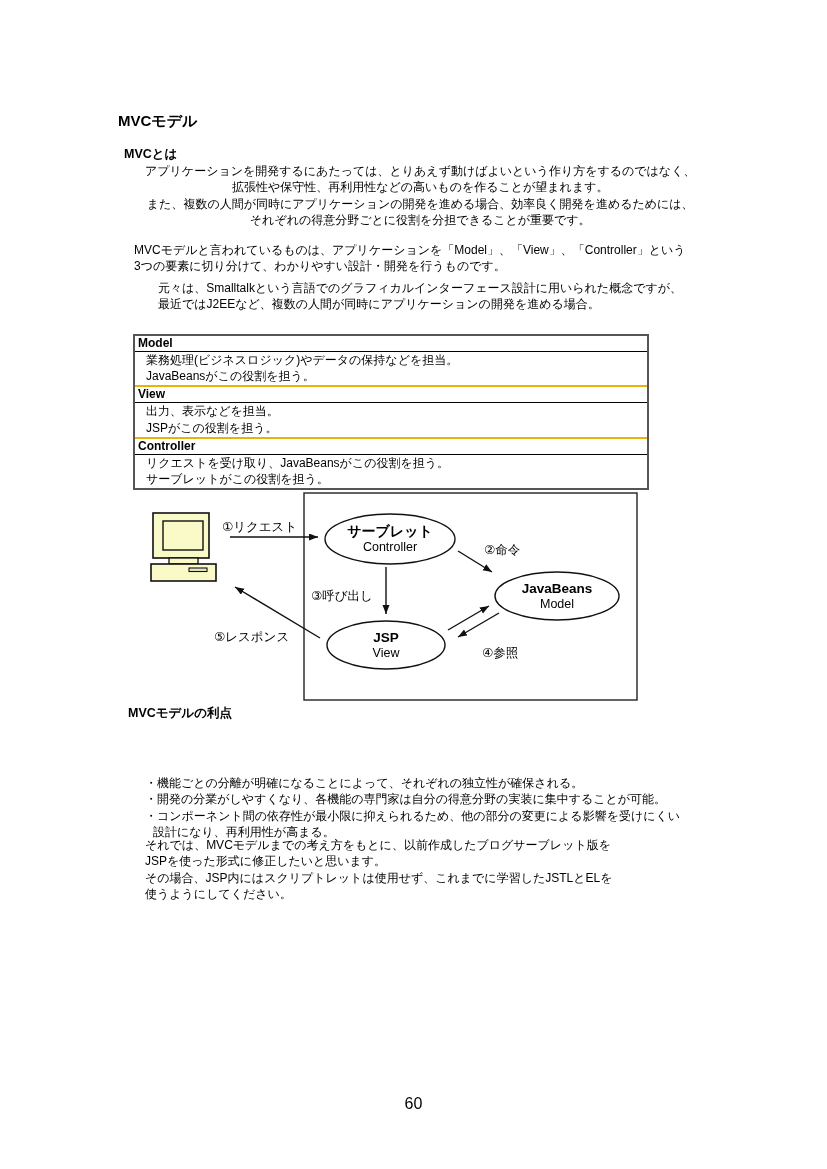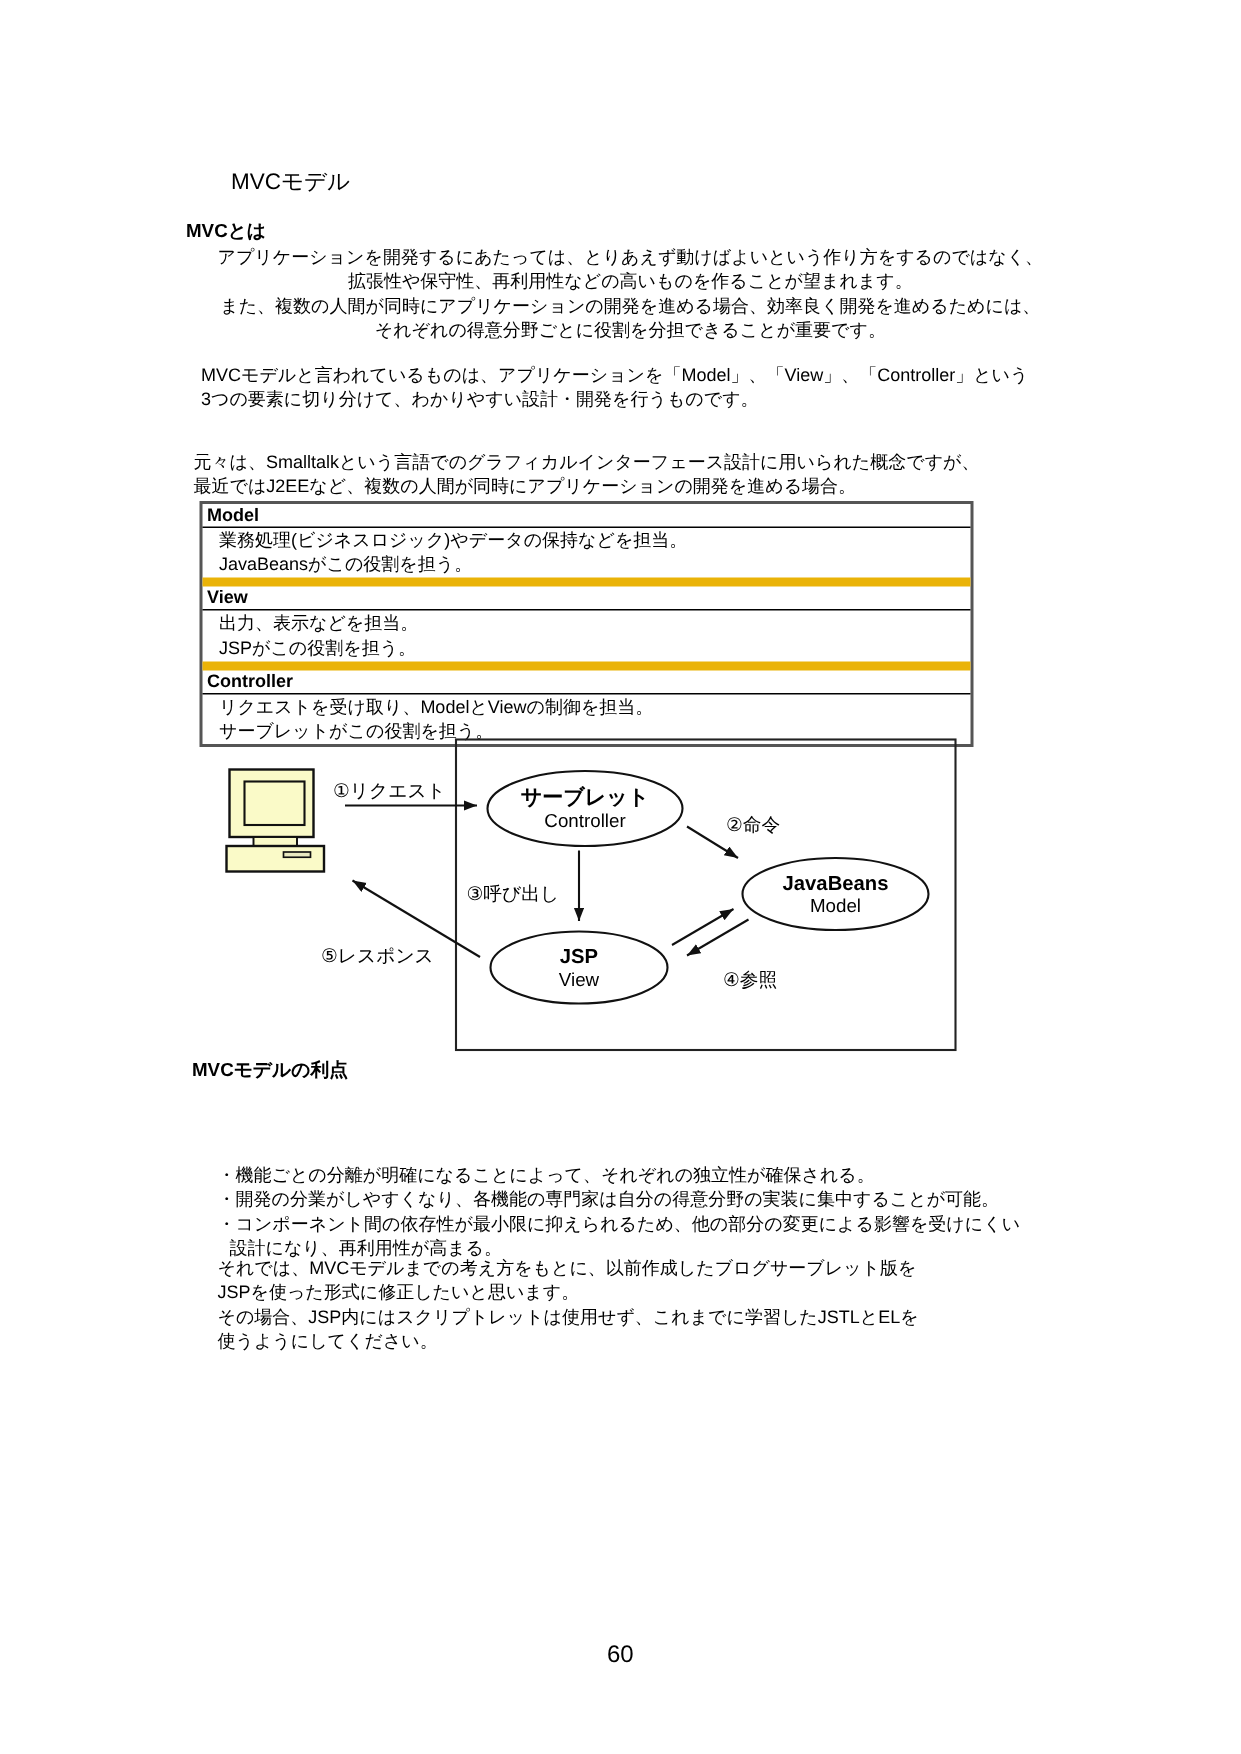--- a/index.html
+++ b/index.html
@@ -4,34 +4,34 @@
 <style>
   html,body{margin:0;padding:0;}
   body{
     width:827px;height:1169px;background:#ffffff;color:#000;
     font-family:"Liberation Sans","DejaVu Sans",sans-serif;
     position:relative;overflow:hidden;
   }
   .abs{position:absolute;}
   .line{font-size:12px;line-height:16.4px;white-space:pre;}
   .indent1{padding-left:8px;font-family:Liberation Serif, serif;}
-  .h1{font-size:15px;font-weight:normal;margin-left:36px;}
+  .h1{font-size:15px;font-weight:bold;}
   .h2{font-size:12.5px;font-weight:bold;}
   
   .mvc-table{
     position:absolute;left:133px;top:334px;width:512px;
     border:2px solid #555;background:#fff;
   }
   .tbl-header{
     font-size:12px;font-weight:bold;line-height:15px;
     padding:0 0 0 3px;border-bottom:1px solid #000;
   }
   .tbl-body{
     font-size:12px;line-height:16.2px;padding:0 0 1px 11px;
-    border-bottom:6px solid #eab308;white-space:pre;
+    border-bottom:2px solid #eab308;white-space:pre;
   }
   .tbl-section:last-child .tbl-body{border-bottom:none;}
   
   .dg-label{font-size:12.5px;fill:#000;}
   .dg-title{font-size:13.5px;font-weight:bold;fill:#000;text-anchor:middle;}
   .dg-title-lg{font-size:14px;font-weight:bold;fill:#000;text-anchor:middle;}
   .dg-sub{font-size:12.5px;fill:#000;text-anchor:middle;}
   .page-num{font-size:16px;text-align:center;width:100%;}
 </style>
 </head>
@@ -46,37 +46,37 @@
   <div class="line">拡張性や保守性、再利用性などの高いものを作ることが望まれます。</div>
   <div class="line">また、複数の人間が同時にアプリケーションの開発を進める場合、効率良く開発を進めるためには、</div>
   <div class="line">それぞれの得意分野ごとに役割を分担できることが重要です。</div>
 </div>
 
 <div class="abs" style="left:134px;top:242px;">
   <div class="line">MVCモデルと言われているものは、アプリケーションを「Model」、「View」、「Controller」という</div>
   <div class="line">3つの要素に切り分けて、わかりやすい設計・開発を行うものです。</div>
 </div>
 
-<div class="abs" style="left:129px;top:280px;margin-top:20px;">
+<div class="abs" style="left:158px;top:280px;">
   <div class="line">元々は、Smalltalkという言語でのグラフィカルインターフェース設計に用いられた概念ですが、</div>
   <div class="line">最近ではJ2EEなど、複数の人間が同時にアプリケーションの開発を進める場合。</div>
 </div>
 
 <div class="mvc-table">
   <div class="tbl-section">
     <div class="tbl-header">Model</div>
     <div class="tbl-body"><div>業務処理(ビジネスロジック)やデータの保持などを担当。</div><div>JavaBeansがこの役割を担う。</div></div>
   </div>
   <div class="tbl-section">
     <div class="tbl-header">View</div>
     <div class="tbl-body"><div>出力、表示などを担当。</div><div>JSPがこの役割を担う。</div></div>
   </div>
   <div class="tbl-section">
     <div class="tbl-header">Controller</div>
-    <div class="tbl-body"><div>リクエストを受け取り、ModelとViewの制御を担当。</div><div>サーブレットがこの役割を担う。</div></div>
+    <div class="tbl-body"><div>リクエストを受け取り、JavaBeansがこの役割を担う。</div><div>サーブレットがこの役割を担う。</div></div>
   </div>
 </div>
 
 <svg class="abs" style="left:140px;top:488px;" width="520" height="222" viewBox="0 0 520 222">
   <defs>
     <marker id="ah" markerWidth="10" markerHeight="8" refX="9" refY="3.5" orient="auto" markerUnits="userSpaceOnUse">
       <path d="M0,0 L9,3.5 L0,7 Z" fill="#111"></path>
     </marker>
   </defs>
 

